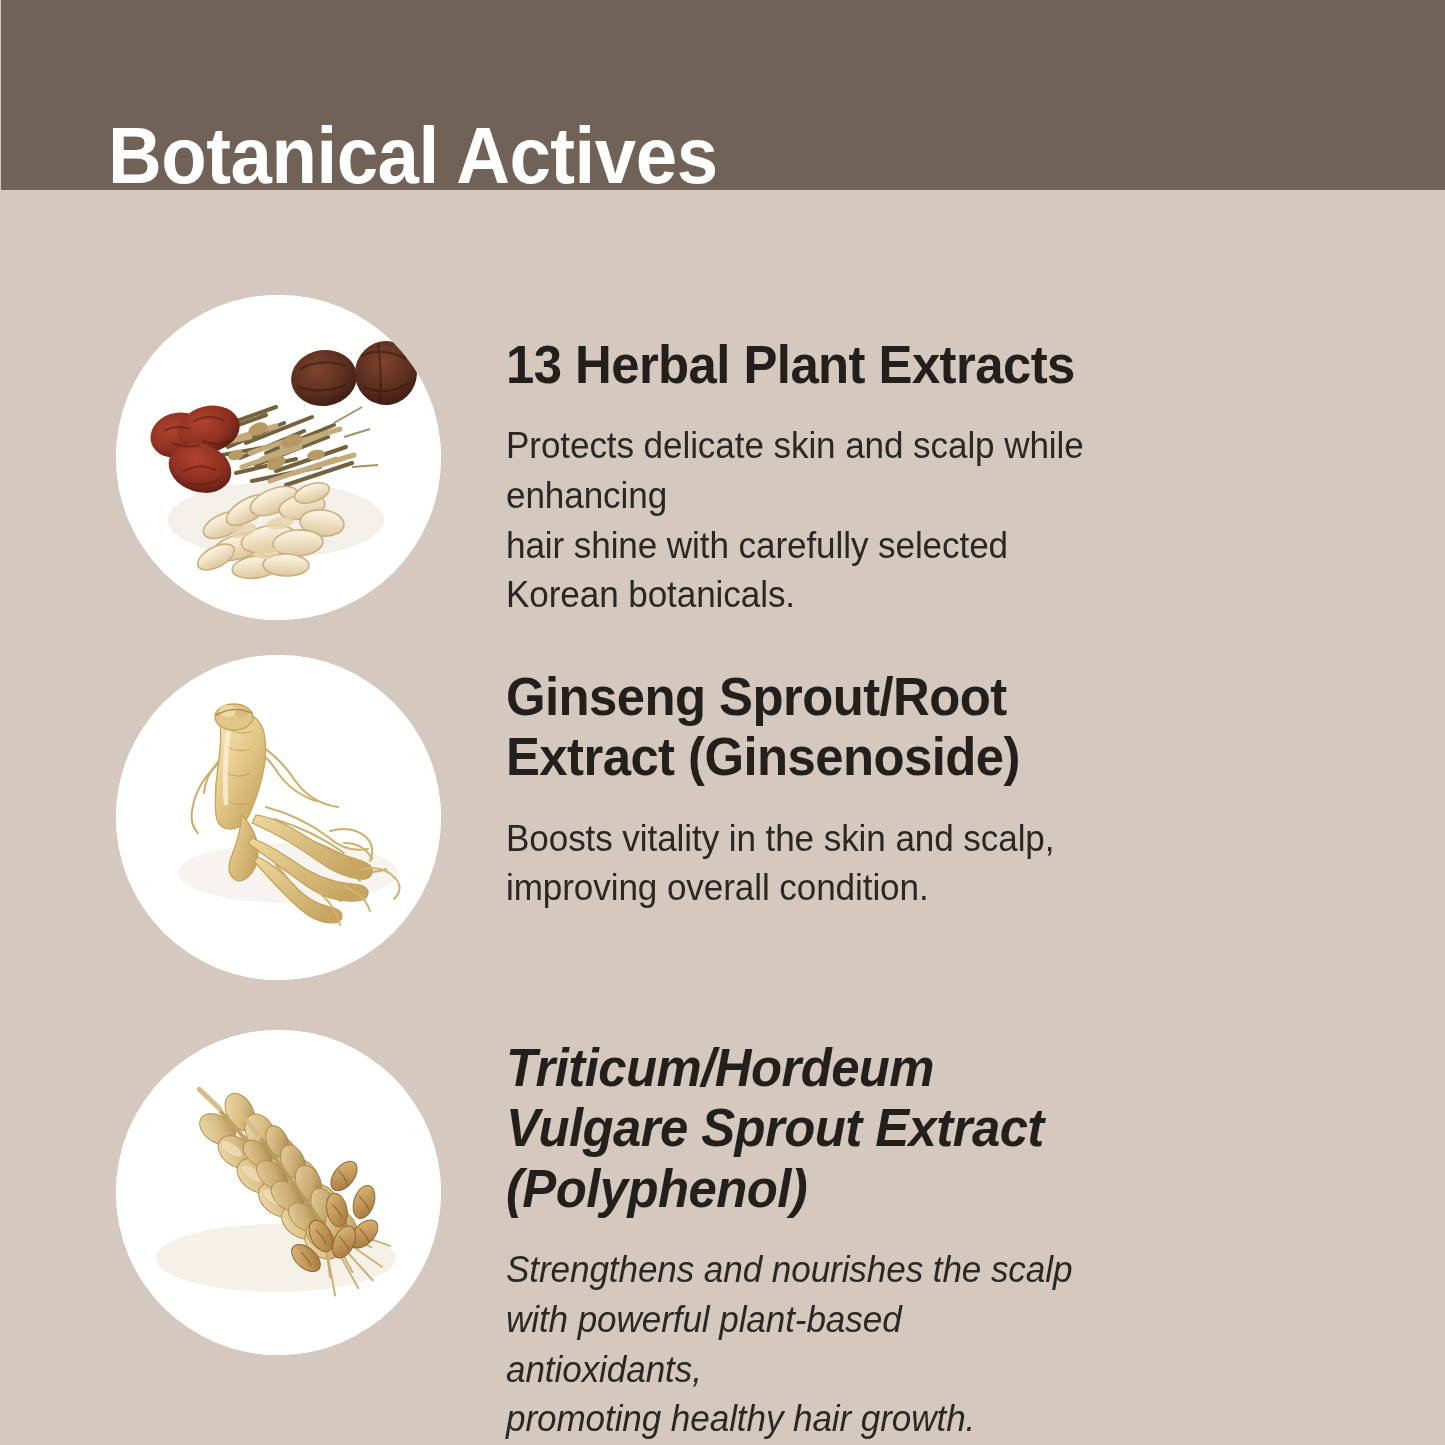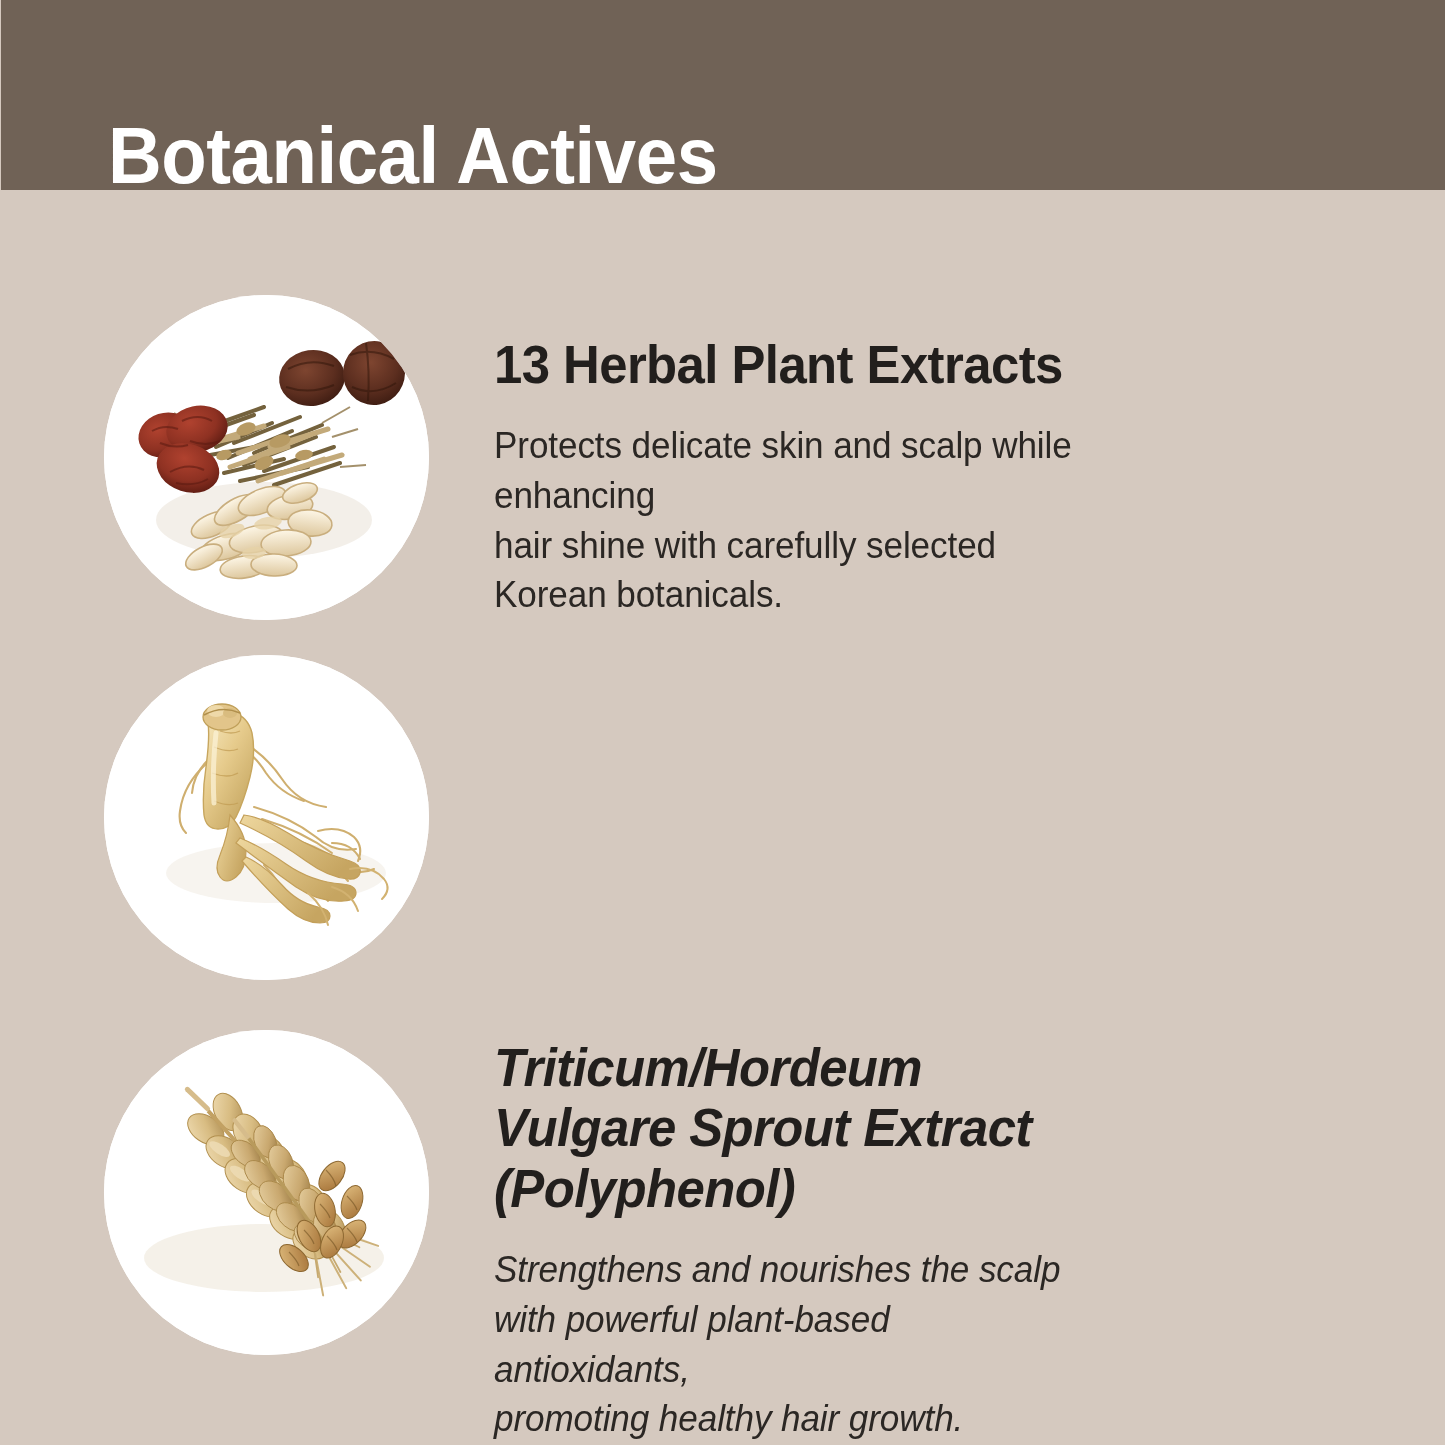--- a/index.html
+++ b/index.html
@@ -49,21 +49,21 @@
 
   
   .features {
     position: absolute;
     left: 0;
     top: 190px;
     width: 1445px;
   }
   .feature-row {
     position: absolute;
-    left: 4px;
+    left: 16px;
     width: 1144px;
     display: flex;
     align-items: flex-start;
   }
   .row-1 { top: 105px; }
   .row-2 { top: 465px; }
   .row-3 { top: 840px; font-style: italic; }
 
   .media {
     position: relative;
@@ -313,20 +313,27 @@
 
           <path d="M112 78 q-4 36 -2 70" stroke="#fbf1d6" stroke-width="5" fill="none" opacity="0.75" stroke-linecap="round"></path>
 
           <g fill="none" stroke="#d4b madrid" stroke-width="0"></g>
           <g fill="none" stroke="#d2b271" stroke-width="2" stroke-linecap="round">
             <path d="M246 214 q22 -4 34 10 q8 10 -2 20"></path>
             <path d="M228 232 q20 6 26 24"></path>
             <path d="M204 238 q16 14 20 32"></path>
           </g>
         </svg>
+      </div>
+      <div class="copy">
+        <h2 class="feature-title">Ginseng Sprout/Root Extract (Ginsenoside)</h2>
+        <p class="feature-desc">
+          <span class="line">Boosts vitality in the skin and scalp,</span>
+          <span class="line">improving overall condition.</span>
+        </p>
       </div>
     </div>
 
     <div class="feature-row row-3">
       <div class="media">
         <svg viewBox="0 0 325 325" xmlns="http://www.w3.org/2000/svg" aria-hidden="true">
           <defs>
             <linearGradient id="grain" x1="0" y1="0" x2="1" y2="1">
               <stop offset="0%" stop-color="#f0ddb4"></stop>
               <stop offset="55%" stop-color="#d8bc82"></stop>

